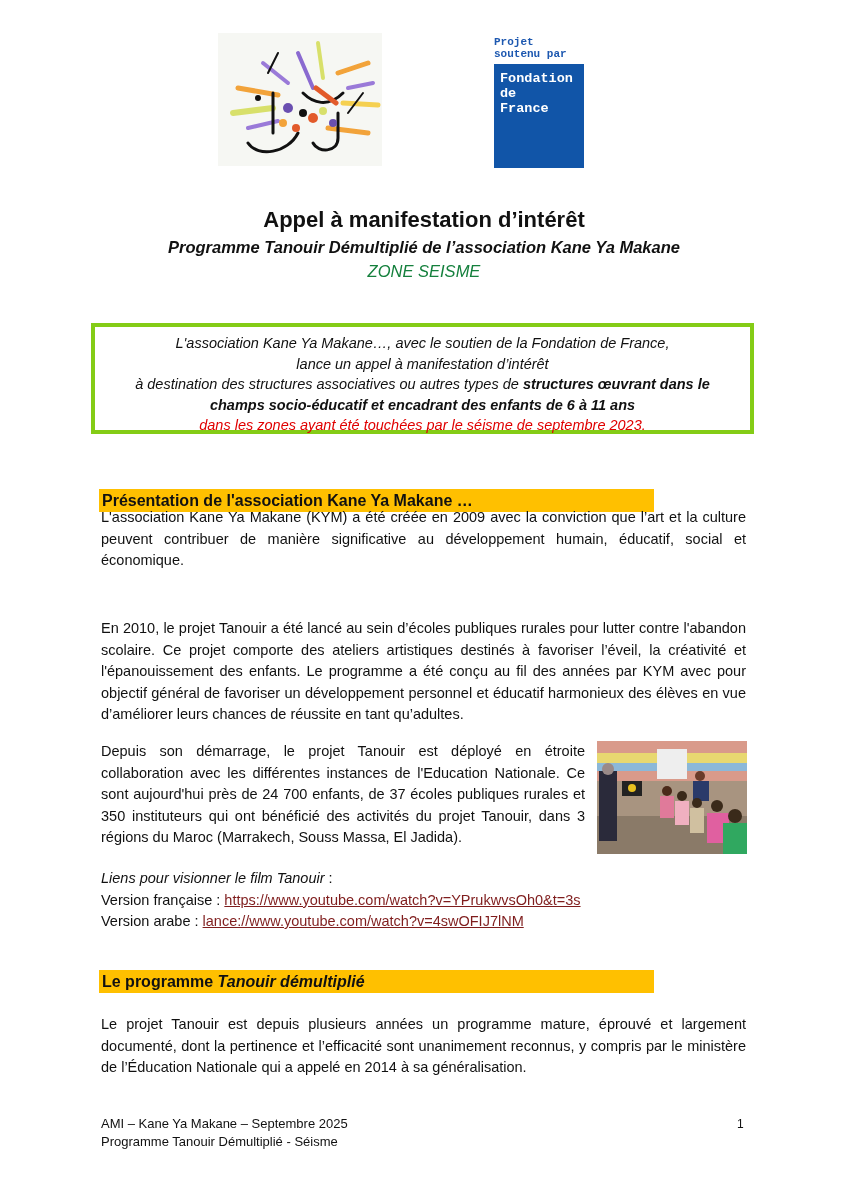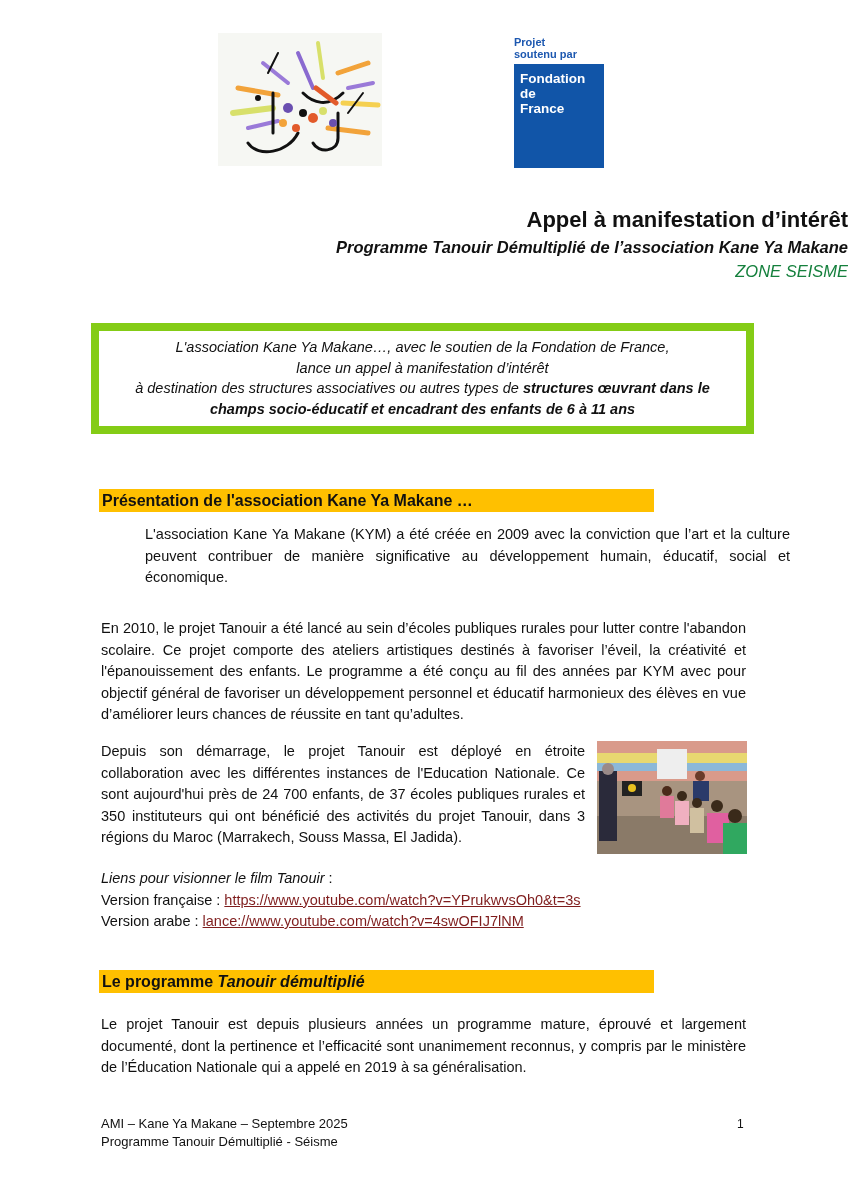--- a/index.html
+++ b/index.html
@@ -1,28 +1,28 @@
 <!DOCTYPE html>
 <html><head>
 <meta charset="utf-8">
 <style>
   html, body { margin:0; padding:0; background:#ffffff; }
   body { width:848px; height:1200px; position:relative; overflow:hidden;
          font-family:"Liberation Sans", sans-serif; color:#111; }
   .abs { position:absolute; }
   .logo-kym { left:218px; top:33px; width:164px; height:133px; background:#f6f7f3; overflow:hidden; }
-  .fdf-wrap { left:514px; top:36px; width:94px; height:122px; }
+  .fdf-wrap { left:494px; top:36px; width:94px; height:122px;font-family:Liberation Mono, monospace; }
   .fdf-caption { font-weight:bold; font-size:11px; line-height:12px; color:#1d58b0; }
   .fdf-box { margin-top:4px; width:90px; height:104px; background:#1155a8; color:#fff;
              font-weight:bold; font-size:13.5px; line-height:15px; padding:7px 6px; box-sizing:border-box; }
-  .title-block { left:0; width:848px; top:205px; text-align:right; }
+  .title-block { left:0; width:848px; top:205px; text-align:center; }
   .title { font-size:22px; font-weight:bold; line-height:30px; }
   .subtitle { font-size:16.5px; font-weight:bold; font-style:italic; line-height:24px; }
   .zone { font-size:16.5px; font-weight:normal; font-style:italic; color:#15803d; line-height:24px; }
-  .callout { left:91px; top:323px; width:663px; height:111px; border:8px solid #84cc16;
+  .callout { left:91px; top:323px; width:663px; height:111px; border:4px solid #84cc16;
              box-sizing:border-box; text-align:center; font-style:italic; font-size:14.5px; line-height:20.5px; padding-top:6px; }
   .callout .red { color:#e00000; }
   .section-head { left:99px; width:555px; height:23px; background:#ffc000; font-weight:bold;
                   font-size:16px; line-height:23px; padding-left:3px; box-sizing:border-box; }
   .para { left:101px; width:645px; font-size:14.5px; line-height:21.5px; text-align:justify; }
   .para b { font-weight:normal; }
   .photo { left:597px; top:741px; width:150px; height:113px; overflow:hidden; background:#c9a289; }
   a.link { color:#7f1d1d; text-decoration:underline; }
   .footer { left:101px; top:1115px; font-size:13px; line-height:18px; }
   .pagenum { left:737px; top:1115px; font-size:12px; line-height:18px; }
@@ -80,25 +80,26 @@
   <div class="title">Appel à manifestation d’intérêt</div>
   <div class="subtitle">Programme Tanouir Démultiplié de l’association Kane Ya Makane</div>
   <div class="zone">ZONE SEISME</div>
 </div>
 
 <div class="abs callout">
   <div>L'association Kane Ya Makane…, avec le soutien de la Fondation de France,</div>
   <div>lance un appel à manifestation d’intérêt</div>
   <div><span>à destination des structures associatives ou autres types de </span><b>structures œuvrant dans le</b></div>
   <div><b>champs socio-éducatif et encadrant des enfants de 6 à 11 ans</b></div>
+  <div class="red">dans les zones ayant été touchées par le séisme de septembre 2023.</div>
 </div>
 
 <div class="abs section-head" style="top:489px;">Présentation de l'association Kane Ya Makane …</div>
 
-<div class="abs para" style="top:524px;margin-left:44px;">L'association Kane Ya Makane (KYM) a été créée en 2009 avec la conviction que l’art et la culture peuvent contribuer de manière significative au développement humain, éducatif, social et économique.</div>
+<div class="abs para" style="top:507px;">L'association Kane Ya Makane (KYM) a été créée en 2009 avec la conviction que l’art et la culture peuvent contribuer de manière significative au développement humain, éducatif, social et économique.</div>
 
 <div class="abs para" style="top:618px;">
   <span>En 2010, le projet </span><b>Tanouir</b><span> a été lancé au sein d’écoles publiques rurales pour </span><b>lutter contre l'abandon scolaire</b><span>. Ce projet comporte des </span><b>ateliers artistiques destinés à favoriser l’éveil, la créativité et l'épanouissement des enfants</b><span>. Le programme a été conçu au fil des années par KYM avec pour </span><b>objectif général de favoriser un développement personnel et éducatif harmonieux des élèves en vue d’améliorer leurs chances de réussite en tant qu’adultes.</b>
 </div>
 
 <div class="abs para" style="top:741px; width:484px;">
   <span>Depuis son démarrage, le projet Tanouir est déployé en étroite collaboration avec les différentes instances de l'Education Nationale. Ce sont aujourd'hui près de </span><b>24 700 enfants</b><span>, de 37 écoles publiques rurales et 350 instituteurs qui ont bénéficié des activités du projet Tanouir, dans 3 régions du Maroc (Marrakech, Souss Massa, El Jadida).</span>
 </div>
 
 <div class="abs photo">
@@ -132,20 +133,20 @@
   <div><i>Liens pour visionner le </i><b><i>film Tanouir</i></b><span> :</span></div>
   <div><span>Version française : </span><a class="link">https://www.youtube.com/watch?v=YPrukwvsOh0&amp;t=3s</a></div>
   <div><span>Version arabe : </span><a class="link">lance://www.youtube.com/watch?v=4swOFIJ7lNM</a></div>
 </div>
 
 <div class="abs section-head" style="top:970px;">
   <span>Le programme </span><i>Tanouir démultiplié</i>
 </div>
 
 <div class="abs para" style="top:1014px;">
-  <span>Le projet Tanouir est depuis plusieurs années un programme mature, éprouvé et largement documenté, dont la pertinence et l’efficacité sont unanimement reconnus, y compris par le </span><b>ministère de l’Éducation Nationale</b><span> qui a appelé en 2019 à sa généralisation.</span>
+  <span>Le projet Tanouir est depuis plusieurs années un programme mature, éprouvé et largement documenté, dont la pertinence et l’efficacité sont unanimement reconnus, y compris par le </span><b>ministère de l’Éducation Nationale</b><span> qui a appelé en 2014 à sa généralisation.</span>
 </div>
 
 <div class="abs footer">
   <div>AMI – Kane Ya Makane – Septembre 2025</div>
   <div>Programme Tanouir Démultiplié - Séisme</div>
 </div>
 <div class="abs pagenum">1</div>
 
 </body></html>

